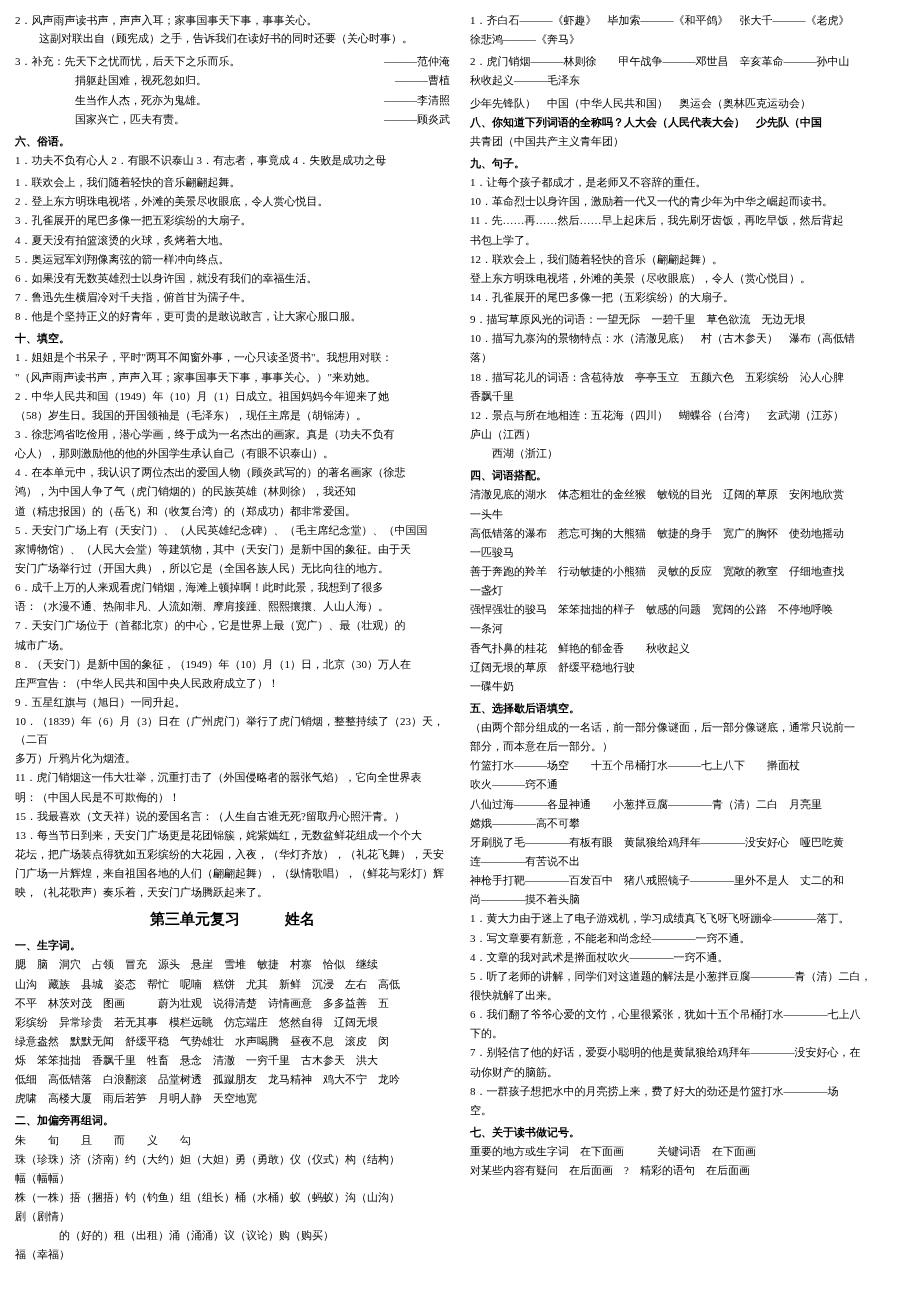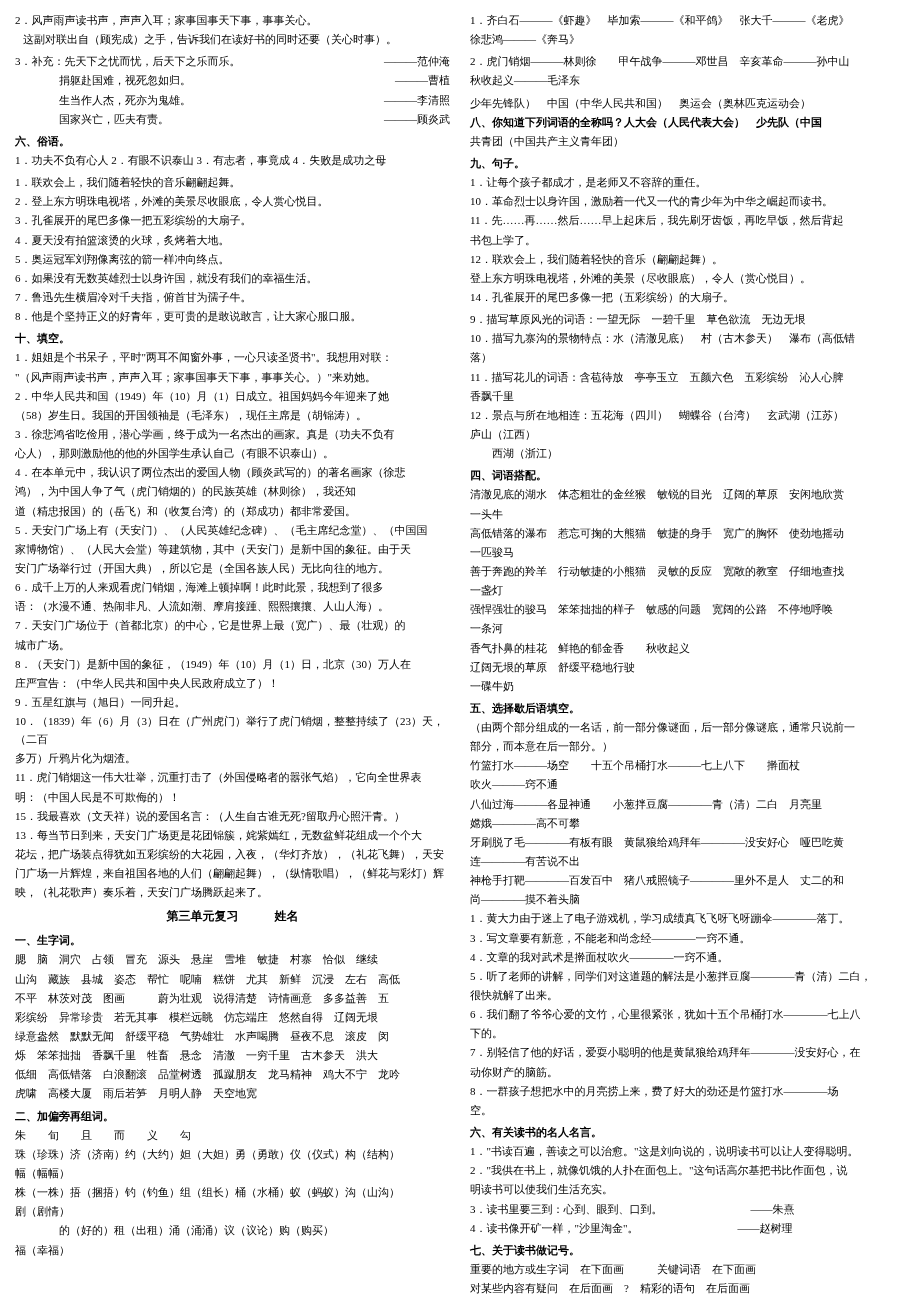--- a/index.html
+++ b/index.html
@@ -21,33 +21,34 @@
       display: flex;
       gap: 20px;
       width: 100%;
     }
     .column {
       flex: 1;
       font-size: 11px;
       line-height: 1.65;
     }
     .big-title {
-      font-size: 12px;
+      font-size: 15px;
       font-weight: bold;
       text-align: center;
       margin: 6px 0 4px 0;
     }
     .sub-label {
       font-weight: bold;
     }
     .indent {
-      margin-left: 8px;
+      margin-left: 24px;
+      font-family: Liberation Mono, monospace;
     }
     .indent2 {
-      margin-left: 44px;
+      margin-left: 60px;
     }
     .block {
       margin-bottom: 4px;
     }
     p {
       margin: 1px 0;
       text-indent: 0;
     }
   </style>
 </head>
@@ -172,21 +173,21 @@
       <p>书包上学了。</p>
       <p>12．联欢会上，我们随着轻快的音乐（翩翩起舞）。</p>
       <p>登上东方明珠电视塔，外滩的美景（尽收眼底），令人（赏心悦目）。</p>
       <p>14．孔雀展开的尾巴多像一把（五彩缤纷）的大扇子。</p>
     </div>
 
     <div class="block">
       <p>9．描写草原风光的词语：一望无际　一碧千里　草色欲流　无边无垠</p>
       <p>10．描写九寨沟的景物特点：水（清澈见底）　村（古木参天）　瀑布（高低错</p>
       <p>落）</p>
-      <p>11．描写花儿的词语：含苞待放　亭亭玉立　五颜六色　五彩缤纷　沁人心脾</p>
+      <p>18．描写花儿的词语：含苞待放　亭亭玉立　五颜六色　五彩缤纷　沁人心脾</p>
       <p>香飘千里</p>
       <p>12．景点与所在地相连：五花海（四川）　蝴蝶谷（台湾）　玄武湖（江苏）</p>
       <p>庐山（江西）</p>
       <p>　　西湖（浙江）</p>
     </div>
 
     <div class="block">
       <p><span class="sub-label">四、词语搭配。</span></p>
       <p>清澈见底的湖水　体态粗壮的金丝猴　敏锐的目光　辽阔的草原　安闲地欣赏</p>
       <p>一头牛</p>
@@ -219,28 +220,20 @@
       <p>5．听了老师的讲解，同学们对这道题的解法是小葱拌豆腐————青（清）二白，</p>
       <p>很快就解了出来。</p>
       <p>6．我们翻了爷爷心爱的文竹，心里很紧张，犹如十五个吊桶打水————七上八</p>
       <p>下的。</p>
       <p>7．别轻信了他的好话，爱耍小聪明的他是黄鼠狼给鸡拜年————没安好心，在</p>
       <p>动你财产的脑筋。</p>
       <p>8．一群孩子想把水中的月亮捞上来，费了好大的劲还是竹篮打水————场</p>
       <p>空。</p>
     </div>
 
-    <div class="block">
-      <p><span class="sub-label">六、有关读书的名人名言。</span></p>
-      <p>1．"书读百遍，善读之可以治愈。"这是刘向说的，说明读书可以让人变得聪明。</p>
-      <p>2．"我供在书上，就像饥饿的人扑在面包上。"这句话高尔基把书比作面包，说</p>
-      <p>明读书可以使我们生活充实。</p>
-      <p>3．读书里要三到：心到、眼到、口到。　　　　　　　　——朱熹</p>
-      <p>4．读书像开矿一样，"沙里淘金"。　　　　　　　　　——赵树理</p>
-    </div>
 
     <div class="block">
       <p><span class="sub-label">七、关于读书做记号。</span></p>
       <p>重要的地方或生字词　在下面画　　　关键词语　在下面画　</p>
       <p>对某些内容有疑问　在后面画　?　精彩的语句　在后面画　</p>
 
     </div>
 
   </div>
 </div>

